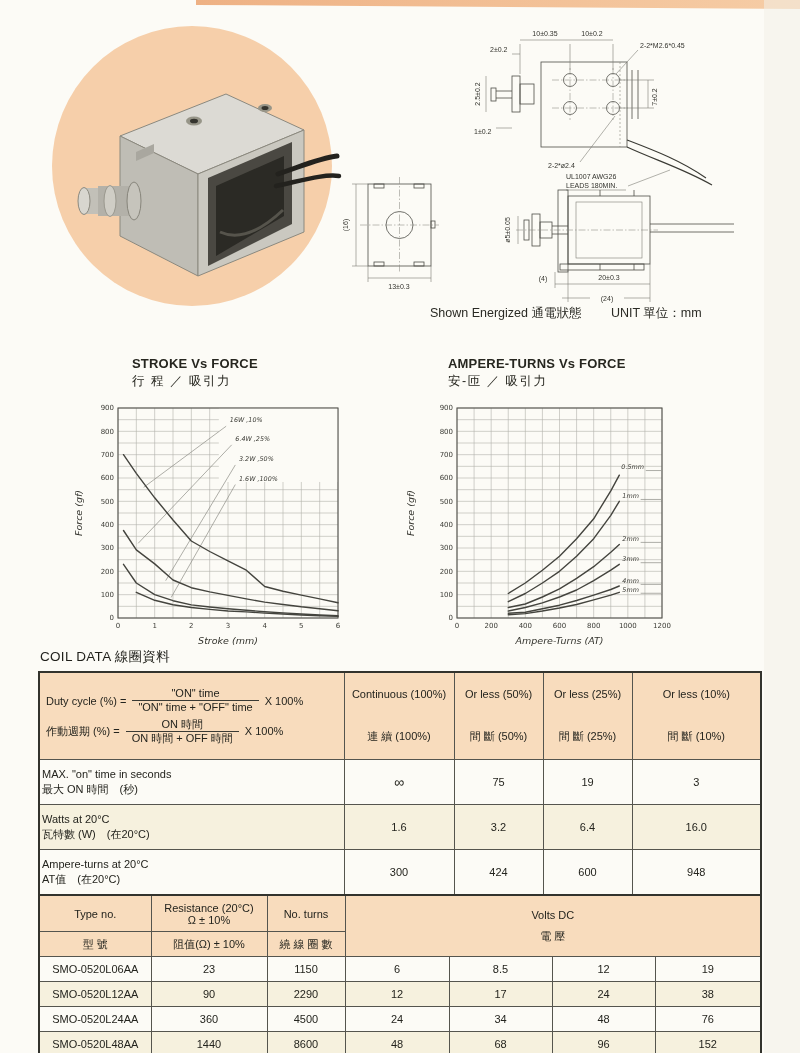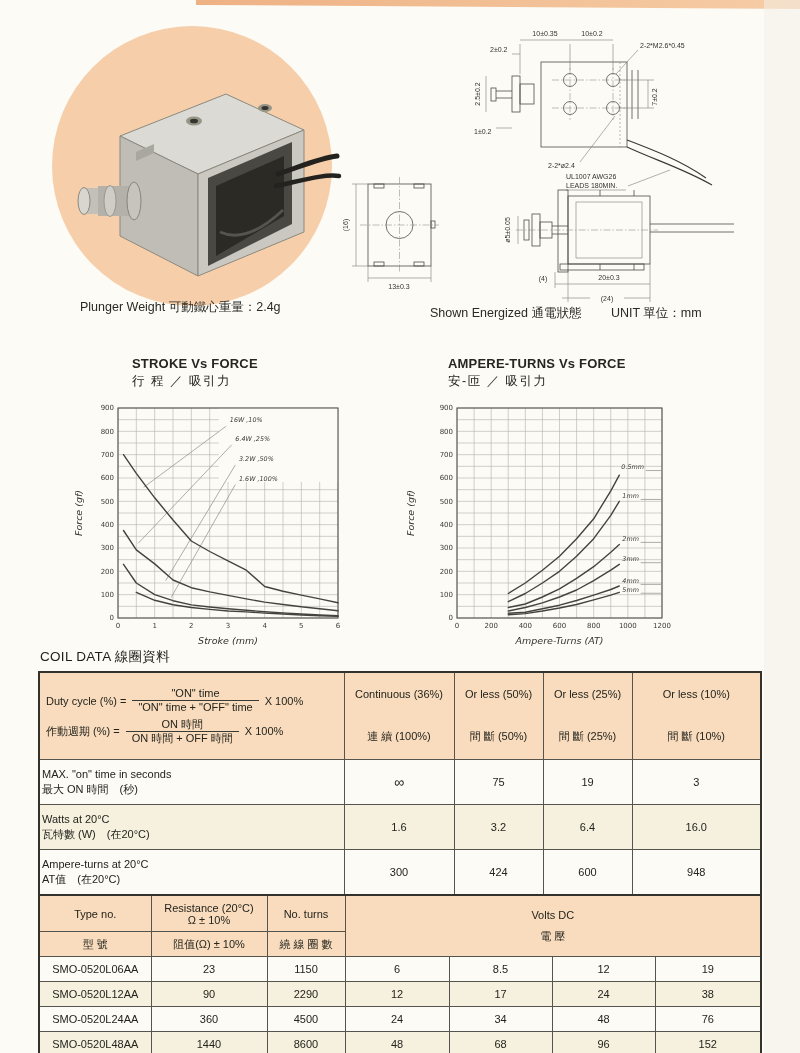--- a/index.html
+++ b/index.html
@@ -190,21 +190,20 @@
     <line class="thin" x1="224" y1="126" x2="252" y2="126"></line>
       <line class="thin" x1="286" y1="126" x2="312" y2="126"></line>
   </g>
   <text x="172" y="58" transform="rotate(-90 172 58)" text-anchor="middle">ø5±0.05</text>
   <text x="205" y="109" text-anchor="middle">(4)</text>
   <text x="271" y="108" text-anchor="middle">20±0.3</text>
   <text x="269" y="129" text-anchor="middle">(24)</text>
 </svg>
 
 <div class="abs note" style="left:80px;top:299px">
-  <div>Plunger Weight 可動鐵心重量：2.4g</div>
 </div>
 
 <div class="abs note" style="left:430px;top:305px">
   <span>Shown Energized 通電狀態</span>
   <span style="margin-left:26px">UNIT 單位：mm</span>
 </div>
 
 <div class="abs chart-title" style="left:132px;top:356px">
   <div class="en">STROKE Vs FORCE</div>
   <div class="zh">行 程 ／ 吸引力</div>
@@ -380,21 +379,21 @@
           <span>作動週期 (%) =</span>
           <span class="frac">
             <span class="num">ON 時間</span>
             <span class="den">ON 時間 + OFF 時間</span>
           </span>
           <span>X 100%</span>
         </div>
       </td>
       <td class="peachbg c hdr-td">
         <div class="two-line">
-              <span>Continuous (36%)</span>
+              <span>Continuous (100%)</span>
               <span>連 續 (100%)</span>
             </div>
       </td>
       <td class="peachbg c hdr-td">
         <div class="two-line">
               <span>Or less (50%)</span>
               <span>間 斷 (50%)</span>
             </div>
       </td>
       <td class="peachbg c hdr-td">

